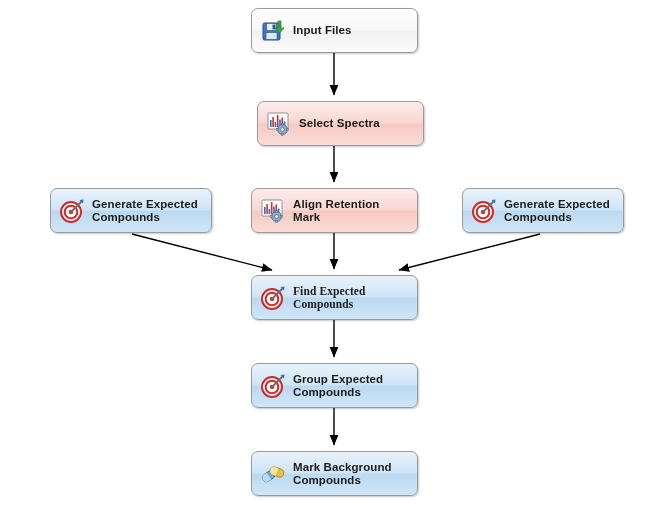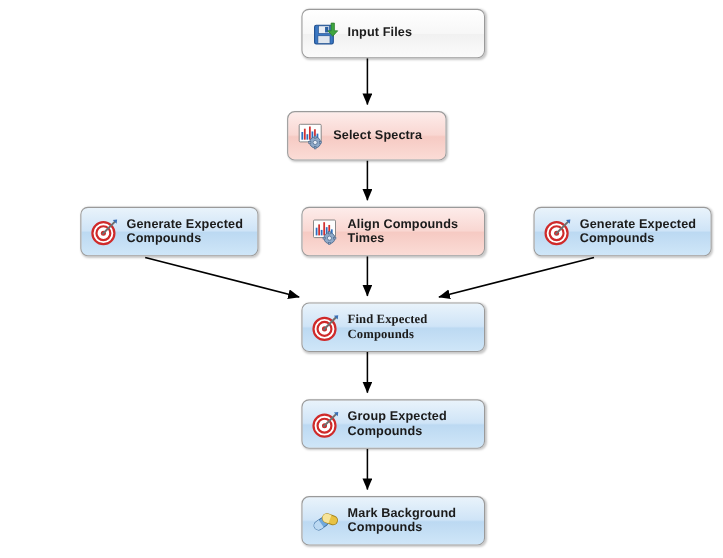--- a/index.html
+++ b/index.html
@@ -27,21 +27,20 @@
   }
   .node {
     position: absolute;
     box-sizing: border-box;
     border: 1px solid #9a9a9a;
     border-radius: 7px;
     display: flex;
     align-items: center;
     padding: 0 8px;
     box-shadow: 1px 1px 2px rgba(0,0,0,0.22);
-    margin-left: 23px;
   }
   .node.blue {
     background: linear-gradient(to bottom, #e9f3fb 0%, #cfe4f7 48%, #bcd9f2 52%, #cfe6f8 100%);
     justify-content: center;
   }
   .node.pink {
     background: linear-gradient(to bottom, #fdecea 0%, #f9d7d2 48%, #f6cac3 52%, #fbdcd6 100%);
   }
   .node.white {
     background: linear-gradient(to bottom, #ffffff 0%, #f7f7f7 50%, #f1f1f1 52%, #fbfbfb 100%);
@@ -59,21 +58,21 @@
     color: #1b1b1b;
     line-height: 13px;
     letter-spacing: 0.1px;
   }
 
   
   .ico-svg { display:block; width:26px; height:26px; }
 
   
   #node-input-files      { left: 251px; top: 8px;   width: 167px; height: 45px; }
-  #node-select-spectra   { left: 238px; top: 101px; width: 145px; height: 45px; }
+  #node-select-spectra   { left: 257px; top: 101px; width: 167px; height: 45px; }
   #node-align-rt         { left: 251px; top: 188px; width: 167px; height: 45px; }
   #node-gen-left         { left: 50px;  top: 188px; width: 162px; height: 45px; }
   #node-gen-right        { left: 462px; top: 188px; width: 162px; height: 45px; }
   #node-find             { left: 251px; top: 275px; width: 167px; height: 45px; font-family: Liberation Serif, serif; }
   #node-group            { left: 251px; top: 363px; width: 167px; height: 45px; }
   #node-mark             { left: 251px; top: 451px; width: 167px; height: 45px; }
 </style>
 </head>
 <body>
 
@@ -152,21 +151,21 @@
         <circle cx="16.5" cy="18.5" r="5" fill="#8fa9c8" stroke="#4f6a8c" stroke-width="0.8"></circle>
         <circle cx="16.5" cy="18.5" r="1.9" fill="#e8eef6" stroke="#4f6a8c" stroke-width="0.7"></circle>
         <g fill="#8fa9c8" stroke="#4f6a8c" stroke-width="0.5">
           <rect x="15.7" y="12.6" width="1.6" height="2.1"></rect>
           <rect x="15.7" y="22.3" width="1.6" height="2.1"></rect>
           <rect x="10.6" y="17.7" width="2.1" height="1.6"></rect>
           <rect x="20.3" y="17.7" width="2.1" height="1.6"></rect>
         </g>
       </svg>
     </span>
-    <span class="node-label">Align Compounds Times</span>
+    <span class="node-label">Align Retention Mark</span>
   </div>
 
   <div class="node blue" id="node-gen-left">
     <span class="node-icon">
       <svg class="ico-svg" viewBox="0 0 26 26">
         <circle cx="12" cy="14" r="10" fill="#ffffff" stroke="#cf2a2a" stroke-width="2"></circle>
         <circle cx="12" cy="14" r="6.3" fill="#ffffff" stroke="#cf2a2a" stroke-width="2"></circle>
         <circle cx="12" cy="14" r="2.3" fill="#cf2a2a"></circle>
         <line x1="11" y1="15" x2="23" y2="3" stroke="#6f6f6f" stroke-width="1.8"></line>
         <path d="M20.5 2 L24.5 1.5 L24 5.5 Z" fill="#3a6fb5"></path>

